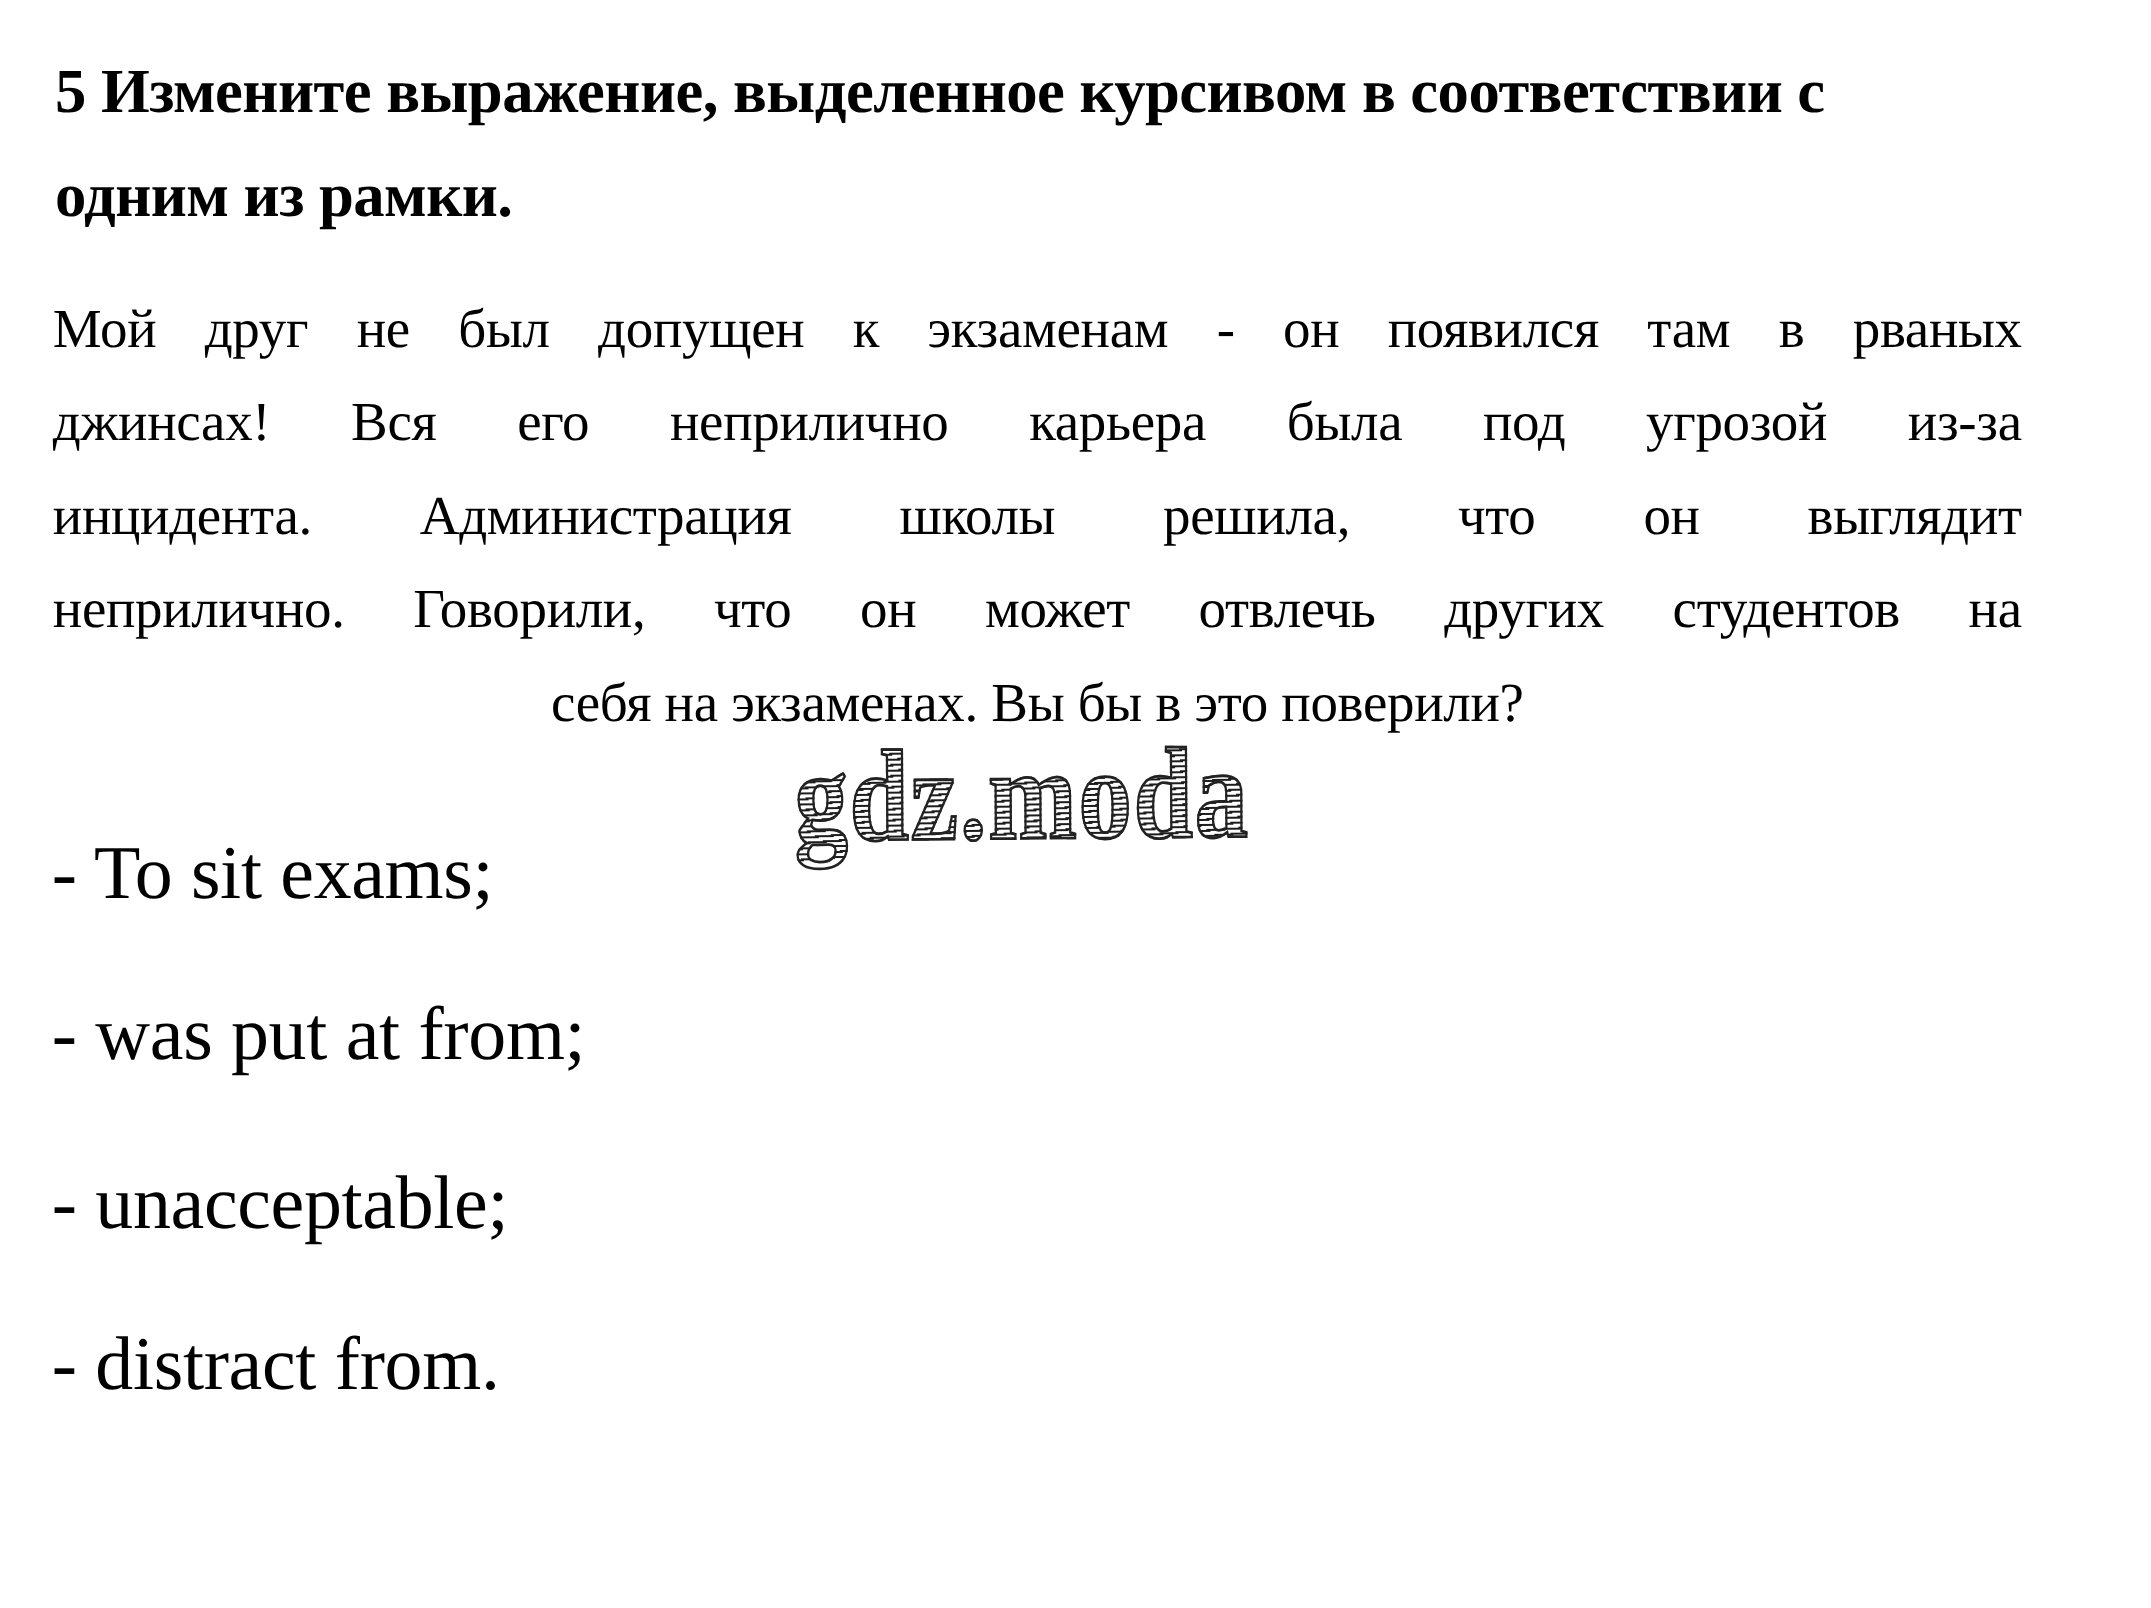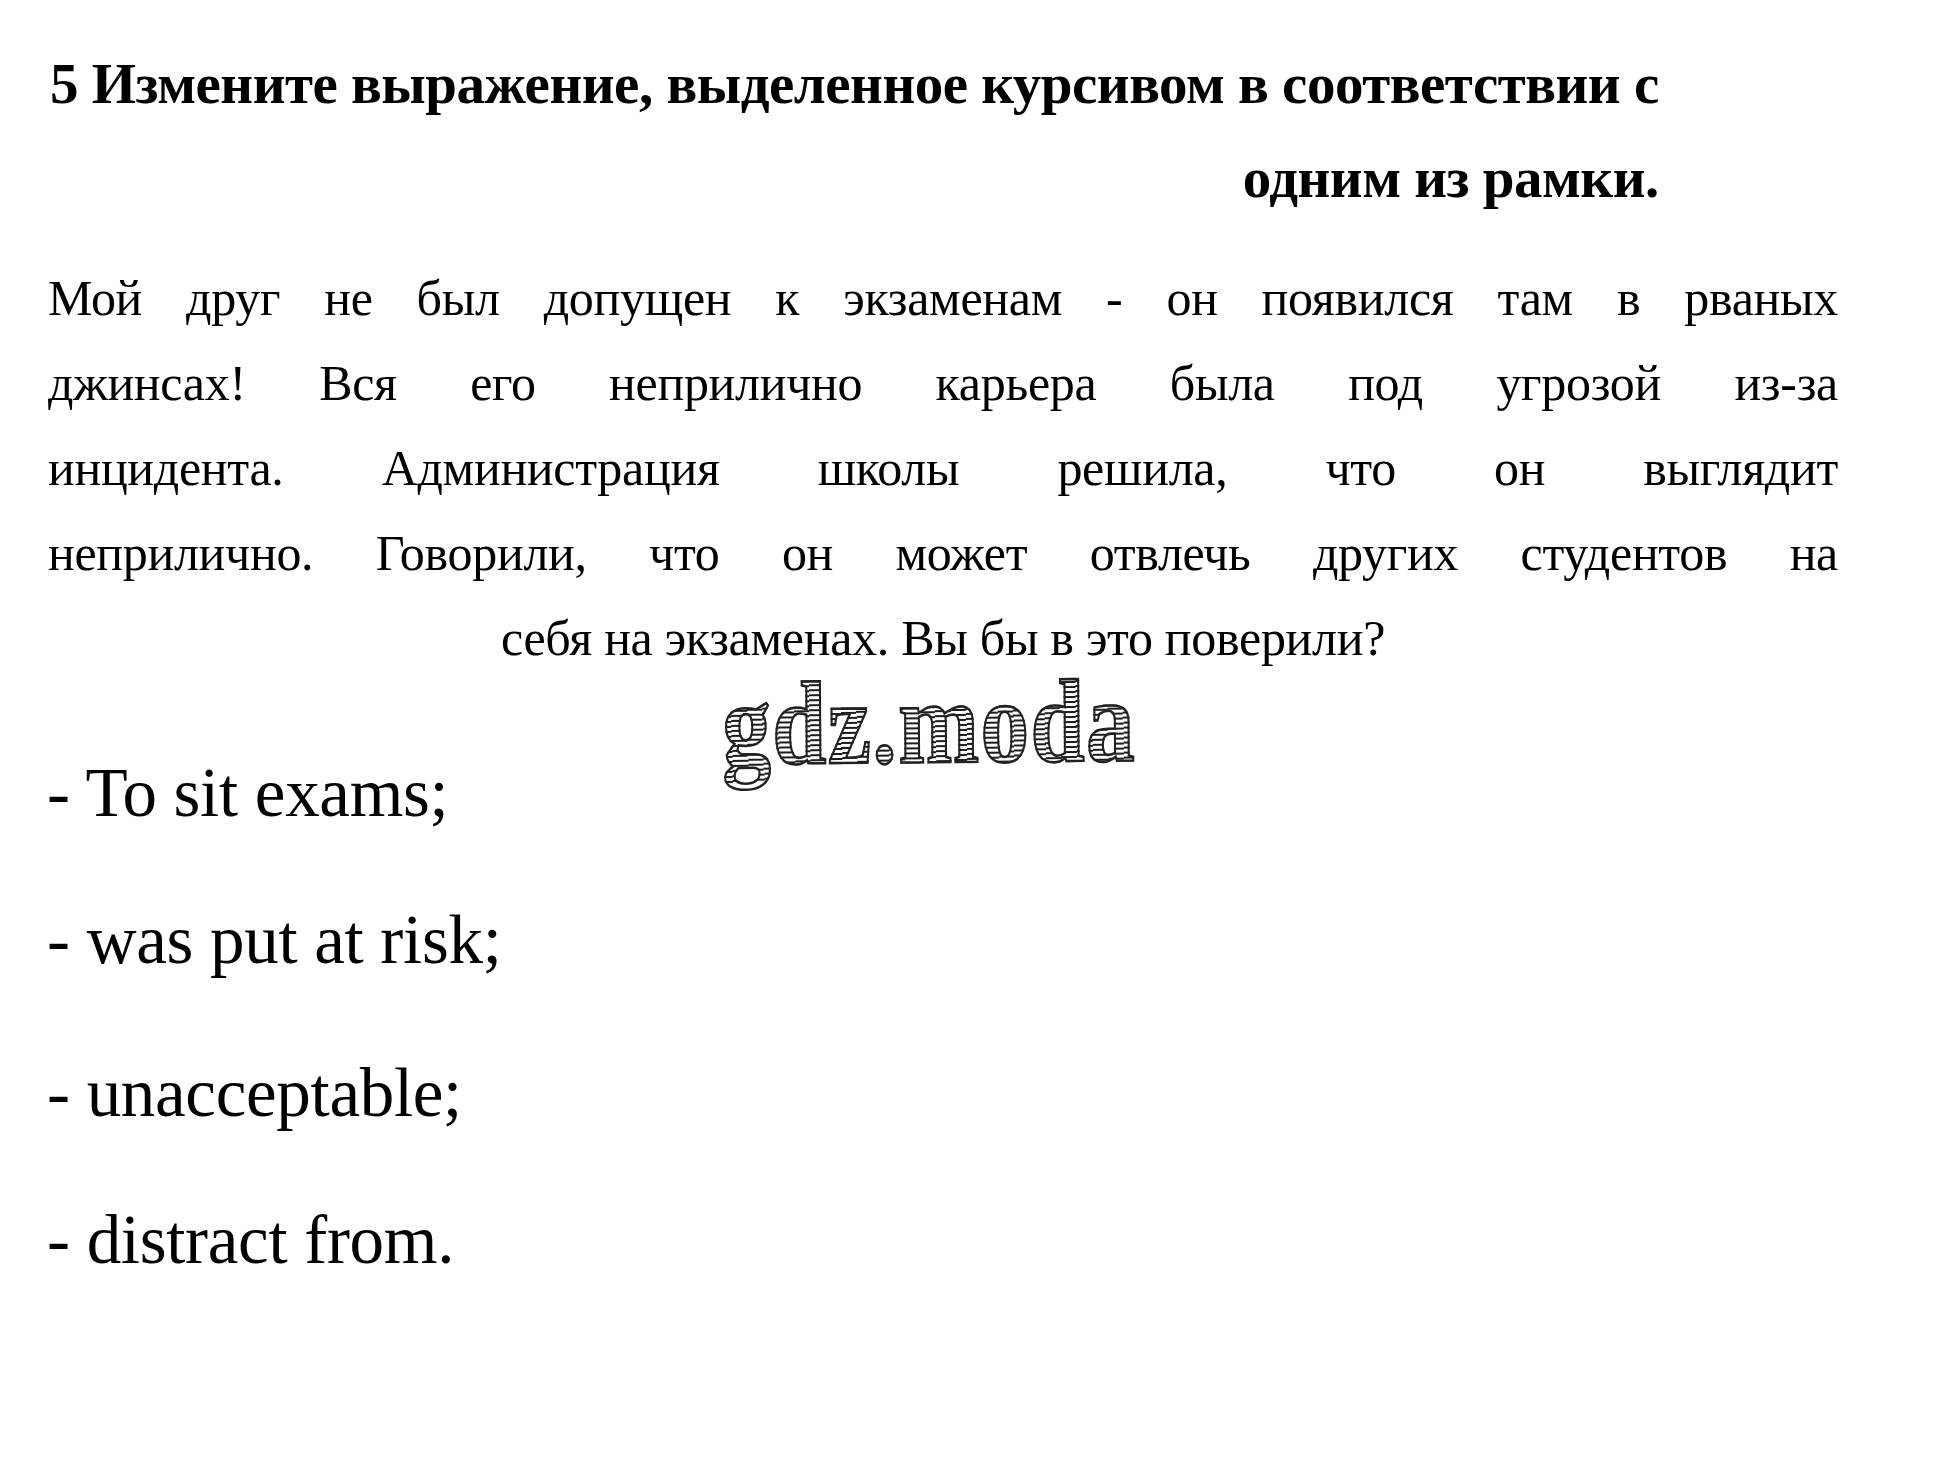--- a/index.html
+++ b/index.html
@@ -20,21 +20,20 @@
     position: absolute;
     left: 50px;
     top: 37px;
     font-weight: bold;
     font-size: 57px;
     line-height: 94px;
     letter-spacing: -0.5px;
   }
   .heading .hline {
     white-space: nowrap;
-    text-align: right;
   }
   .para {
     position: absolute;
     left: 48px;
     top: 256px;
     width: 1790px;
     font-size: 50px;
     line-height: 85px;
     letter-spacing: -0.3px;
   }
@@ -94,17 +93,17 @@
     <div class="jline">Мой друг не был допущен к экзаменам - он появился там в рваных</div>
     <div class="jline">джинсах! Вся его неприлично карьера была под угрозой из-за</div>
     <div class="jline">инцидента. Администрация школы решила, что он выглядит</div>
     <div class="jline">неприлично. Говорили, что он может отвлечь других студентов на</div>
     <div class="lline">себя на экзаменах. Вы бы в это поверили?</div>
   </div>
 
   <div class="watermark">gdz.moda</div>
 
   <div class="option opt-1">- To sit exams;</div>
-  <div class="option opt-2">- was put at risk;</div>
+  <div class="option opt-2">- was put at from;</div>
   <div class="option opt-4">- distract from.</div>
   <div class="option opt-3">- unacceptable;</div>
 
 </div>
 
 </body></html>

